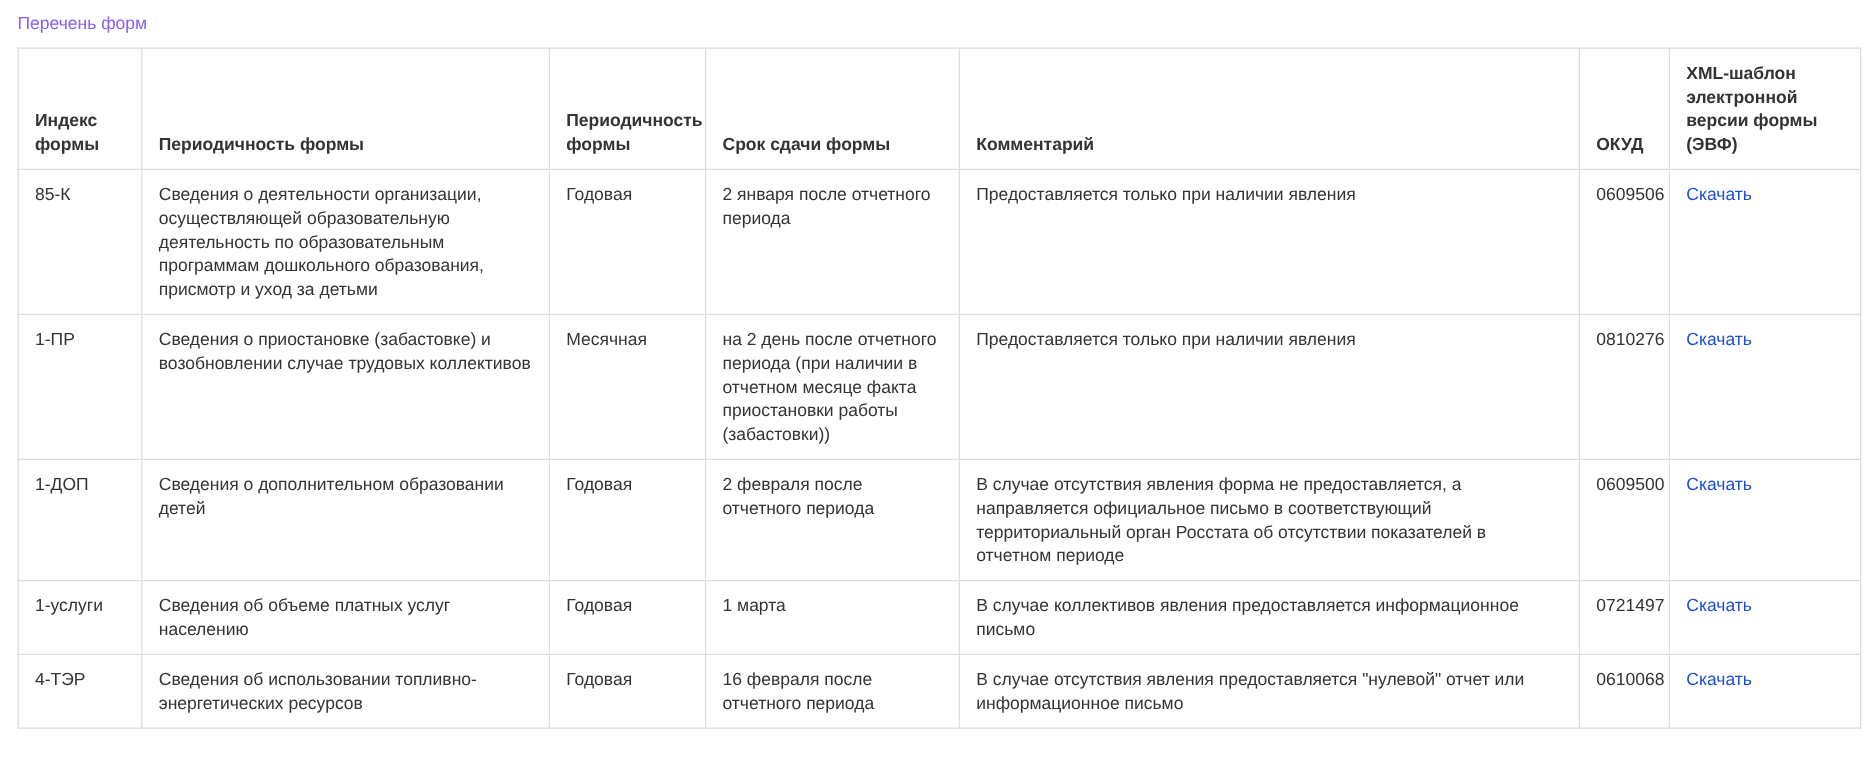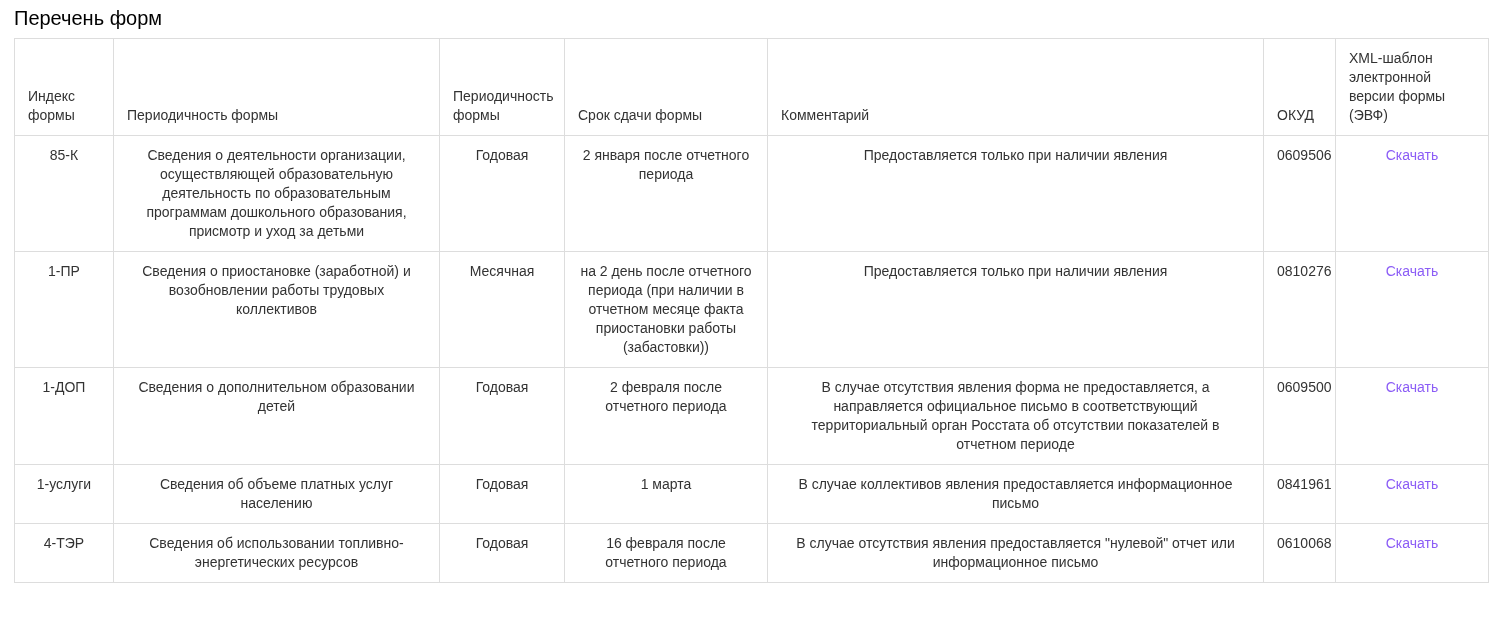--- a/index.html
+++ b/index.html
@@ -9,59 +9,58 @@
     width: 1500px;
     height: 622px;
     overflow: hidden;
     font-family: "Liberation Sans", "DejaVu Sans", sans-serif;
     color: #333333;
   }
   .page {
     padding: 6px 13px 0 14px;
   }
   .title {
-    font-size: 20px;
+    font-size: 14px;
     font-weight: 400;
-    color: #000000;
+    color: #8b5cf6;
     margin: 0 0 8px 0;
     line-height: 24px;
   }
   table.forms-table {
     border-collapse: collapse;
     table-layout: fixed;
     width: 1474px;
   }
   .forms-table th, .forms-table td {
     border: 1px solid #dddddd;
     padding: 10px 13px;
     font-size: 14px;
     line-height: 19px;
     text-align: left;
     overflow: hidden;
   }
   .forms-table th {
     vertical-align: bottom;
-    font-weight: 400;
+    font-weight: 700;
     color: #333333;
     height: 75px;
   }
   .forms-table td {
     vertical-align: top;
     color: #333333;
-    text-align: center;
   }
   col.c1 { width: 99px; }
   col.c2 { width: 326px; }
   col.c3 { width: 125px; }
   col.c4 { width: 203px; }
   col.c5 { width: 496px; }
   col.c6 { width: 72px; }
   col.c7 { width: 153px; }
   a.download-link {
-    color: #8b5cf6;
+    color: #1d4ed8;
     text-decoration: none;
     cursor: pointer;
   }
 </style>
 </head>
 <body>
 
 <div class="page">
   <h1 class="title">Перечень форм</h1>
 
@@ -95,21 +94,21 @@
           <td>2 января после отчетного периода</td>
           <td>Предоставляется только при наличии явления</td>
           <td>0609506</td>
           <td>
             <a href="#" class="download-link">Скачать</a>
           </td>
         </tr>
 
         <tr>
           <td>1-ПР</td>
-          <td>Сведения о приостановке (заработной) и возобновлении работы трудовых коллективов</td>
+          <td>Сведения о приостановке (забастовке) и возобновлении случае трудовых коллективов</td>
           <td>Месячная</td>
           <td>на 2 день после отчетного периода (при наличии в отчетном месяце факта приостановки работы (забастовки))</td>
           <td>Предоставляется только при наличии явления</td>
           <td>0810276</td>
           <td>
             <a href="#" class="download-link">Скачать</a>
           </td>
         </tr>
 
         <tr>
@@ -123,21 +122,21 @@
             <a href="#" class="download-link">Скачать</a>
           </td>
         </tr>
 
         <tr>
           <td>1-услуги</td>
           <td>Сведения об объеме платных услуг населению</td>
           <td>Годовая</td>
           <td>1 марта</td>
           <td>В случае коллективов явления предоставляется информационное письмо</td>
-          <td>0841961</td>
+          <td>0721497</td>
           <td>
             <a href="#" class="download-link">Скачать</a>
           </td>
         </tr>
 
 
         <tr>
           <td>4-ТЭР</td>
           <td>Сведения об использовании топливно-энергетических ресурсов</td>
           <td>Годовая</td>

